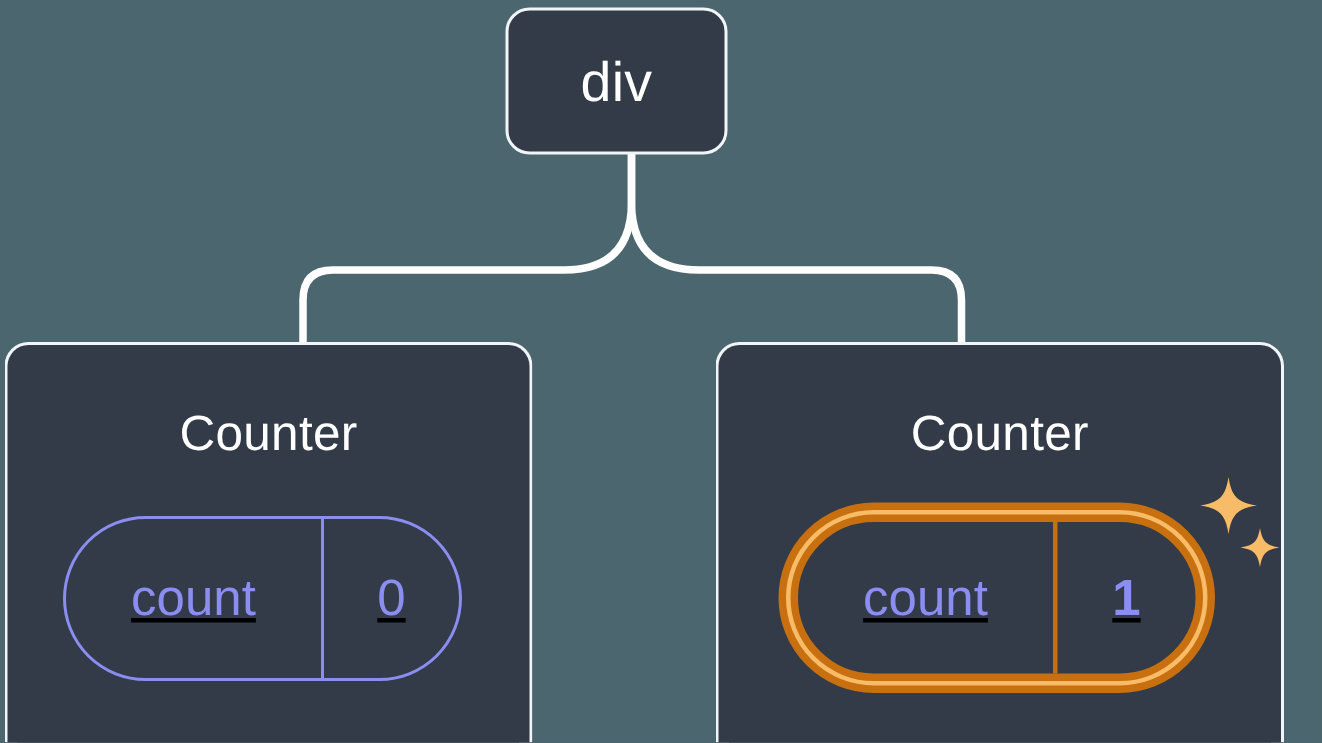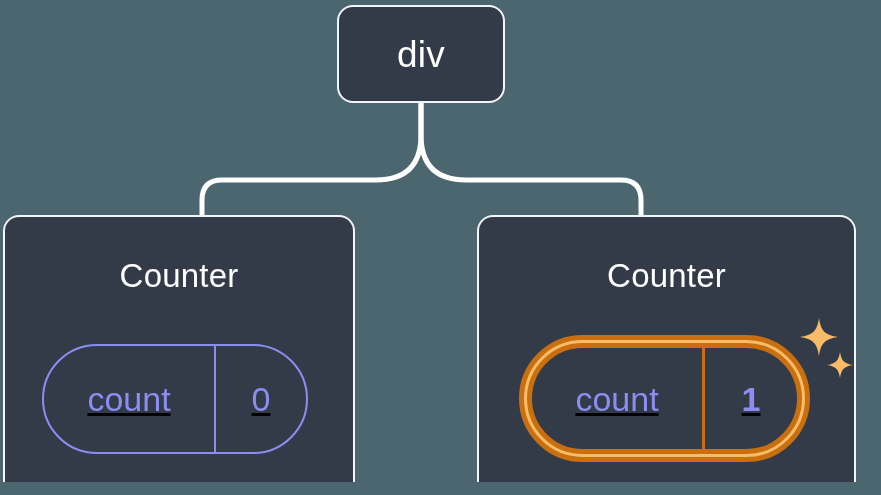--- a/index.html
+++ b/index.html
@@ -36,37 +36,37 @@
     position: absolute;
     background: #333b49;
     border: 2px solid #f2f5f7;
     border-radius: 16px;
     box-sizing: border-box;
   }
 
   .node-root {
     left: 337px;
     top: 5px;
-    width: 168px;
+    width: 148px;
     height: 98px;
     display: flex;
     align-items: center;
     justify-content: center;
   }
 
   .root-label {
     color: #ffffff;
     font-size: 37px;
     line-height: 1;
     letter-spacing: 0.2px;
     font-weight: 400;
   }
 
   .node-counter {
-    top: 215px;
+    top: 228px;
     width: 352px;
     height: 267px;
     border-bottom-left-radius: 0;
     border-bottom-right-radius: 0;
     border-bottom: none;
   }
 
   .node-counter-left  { left: 3px; }
   .node-counter-right { left: 477px; width: 379px; }
 

